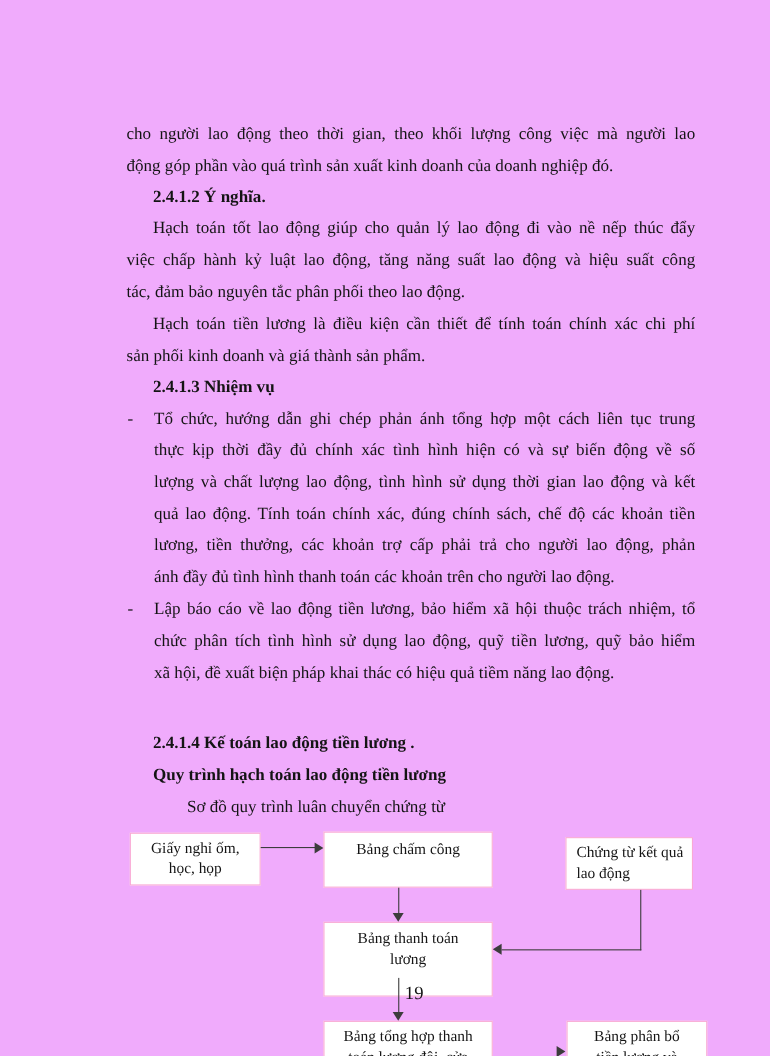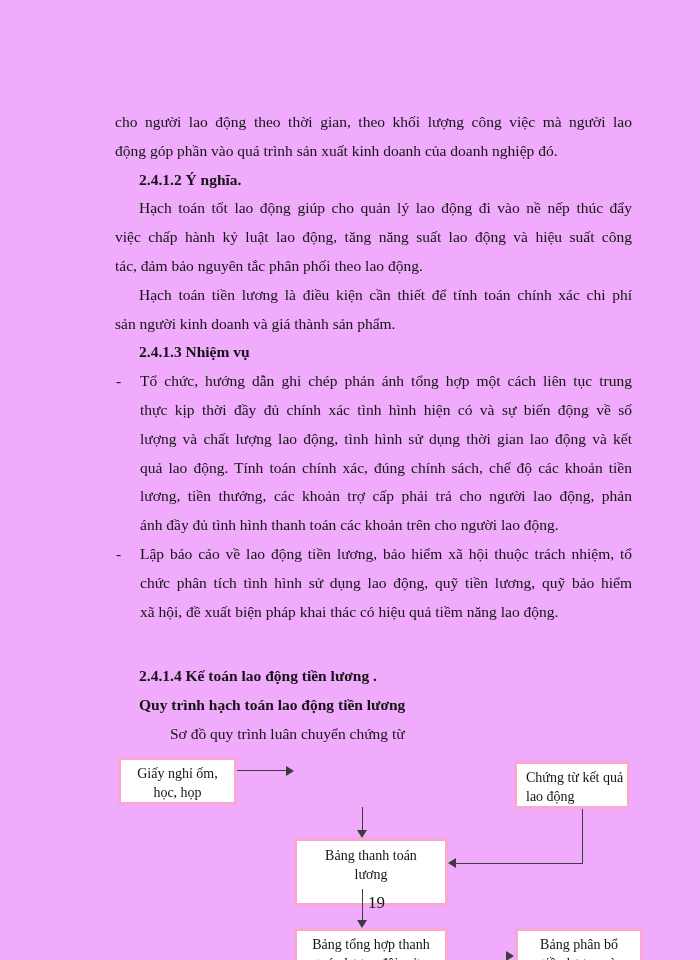--- a/index.html
+++ b/index.html
@@ -25,21 +25,21 @@
   .hang{padding-left:25px;}
   .hd{font-weight:bold;}
   .caption-ind{padding-left:55px;}
   .bullet{position:relative;}
   .bullet .dash{position:absolute;left:1px;top:0;}
   .gap-before{margin-top:36px;}
   
   .fc{position:absolute;left:0;top:0;width:700px;height:960px;font-size:14px;line-height:19px;}
   .fbox{
     position:absolute;
-    border:3px solid #f9a8d4;
+    border:1px solid #f9a8d4;
     background:#fff;
     box-sizing:border-box;
     text-align:center;
   }
   .fbox.left-text{text-align:left;padding-left:9px;}
   .hline,.vline{position:absolute;background:#3c3c3c;}
   .hline{height:1px;}
   .vline{width:1px;}
   .arr{position:absolute;width:0;height:0;}
   .arr-right{border-top:5px solid transparent;border-bottom:5px solid transparent;border-left:8px solid #3c3c3c;}
@@ -56,21 +56,21 @@
 <div class="page">
 
   <div class="textcol">
     <div class="ln j">cho người lao động theo thời gian, theo khối lượng công việc mà người lao</div>
     <div class="ln">động góp phần vào quá trình sản xuất kinh doanh của doanh nghiệp đó.</div>
     <div class="ln hd ind">2.4.1.2 Ý nghĩa.</div>
     <div class="ln j ind">Hạch toán tốt lao động giúp cho quản lý lao động đi vào nề nếp thúc đẩy</div>
     <div class="ln j">việc chấp hành kỷ luật lao động, tăng năng suất lao động và hiệu suất công</div>
     <div class="ln">tác, đảm bảo nguyên tắc phân phối theo lao động.</div>
     <div class="ln j ind">Hạch toán tiền lương là điều kiện cần thiết để tính toán chính xác chi phí</div>
-    <div class="ln">sản người kinh doanh và giá thành sản phẩm.</div>
+    <div class="ln">sản phối kinh doanh và giá thành sản phẩm.</div>
     <div class="ln hd ind">2.4.1.3 Nhiệm vụ</div>
 
     <div class="ln bullet">
       <span class="dash">-</span>
       <div class="j hang">Tổ chức, hướng dẫn ghi chép phản ánh tổng hợp một cách liên tục trung</div>
     </div>
     <div class="ln j hang">thực kịp thời đầy đủ chính xác tình hình hiện có và sự biến động về số</div>
     <div class="ln j hang">lượng và chất lượng lao động, tình hình sử dụng thời gian lao động và kết</div>
     <div class="ln j hang">quả lao động. Tính toán chính xác, đúng chính sách, chế độ các khoản tiền</div>
     <div class="ln j hang">lương, tiền thưởng, các khoản trợ cấp phải trả cho người lao động, phản</div>
@@ -88,20 +88,23 @@
     <div class="ln caption-ind">Sơ đồ quy trình luân chuyển chứng từ</div>
   </div>
 
   <div class="fc">
 
     <div class="fbox" style="left:118px;top:757px;width:119px;height:48px;padding-top:4px;">
       <div>Giấy nghỉ ốm,</div>
       <div>học, họp</div>
     </div>
 
+    <div class="fbox" style="left:294px;top:756px;width:154px;height:51px;padding-top:6px;">
+      <div>Bảng chấm công</div>
+    </div>
 
     <div class="fbox left-text" style="left:514px;top:761px;width:116px;height:48px;padding-top:4px;">
       <div>Chứng từ kết quả</div>
       <div>lao động</div>
     </div>
 
     <div class="fbox" style="left:294px;top:838px;width:154px;height:68px;padding-top:5px;">
       <div>Bảng  thanh toán</div>
       <div>lương</div>
     </div>

